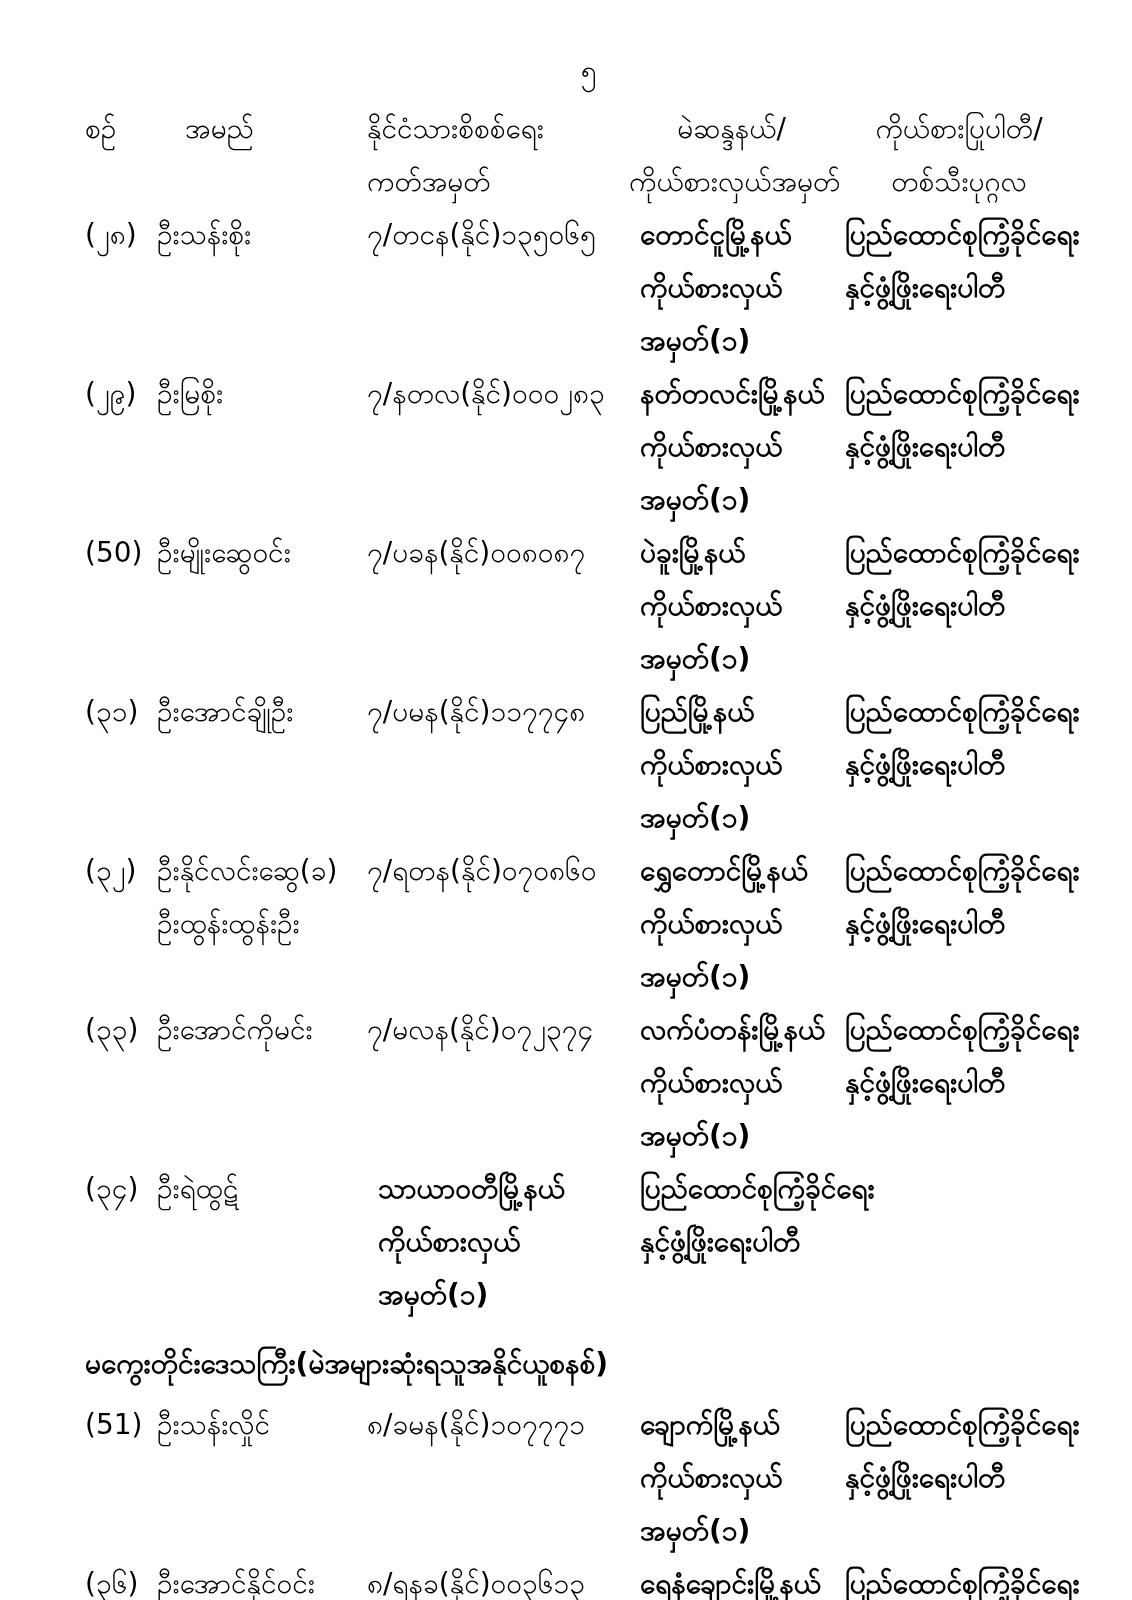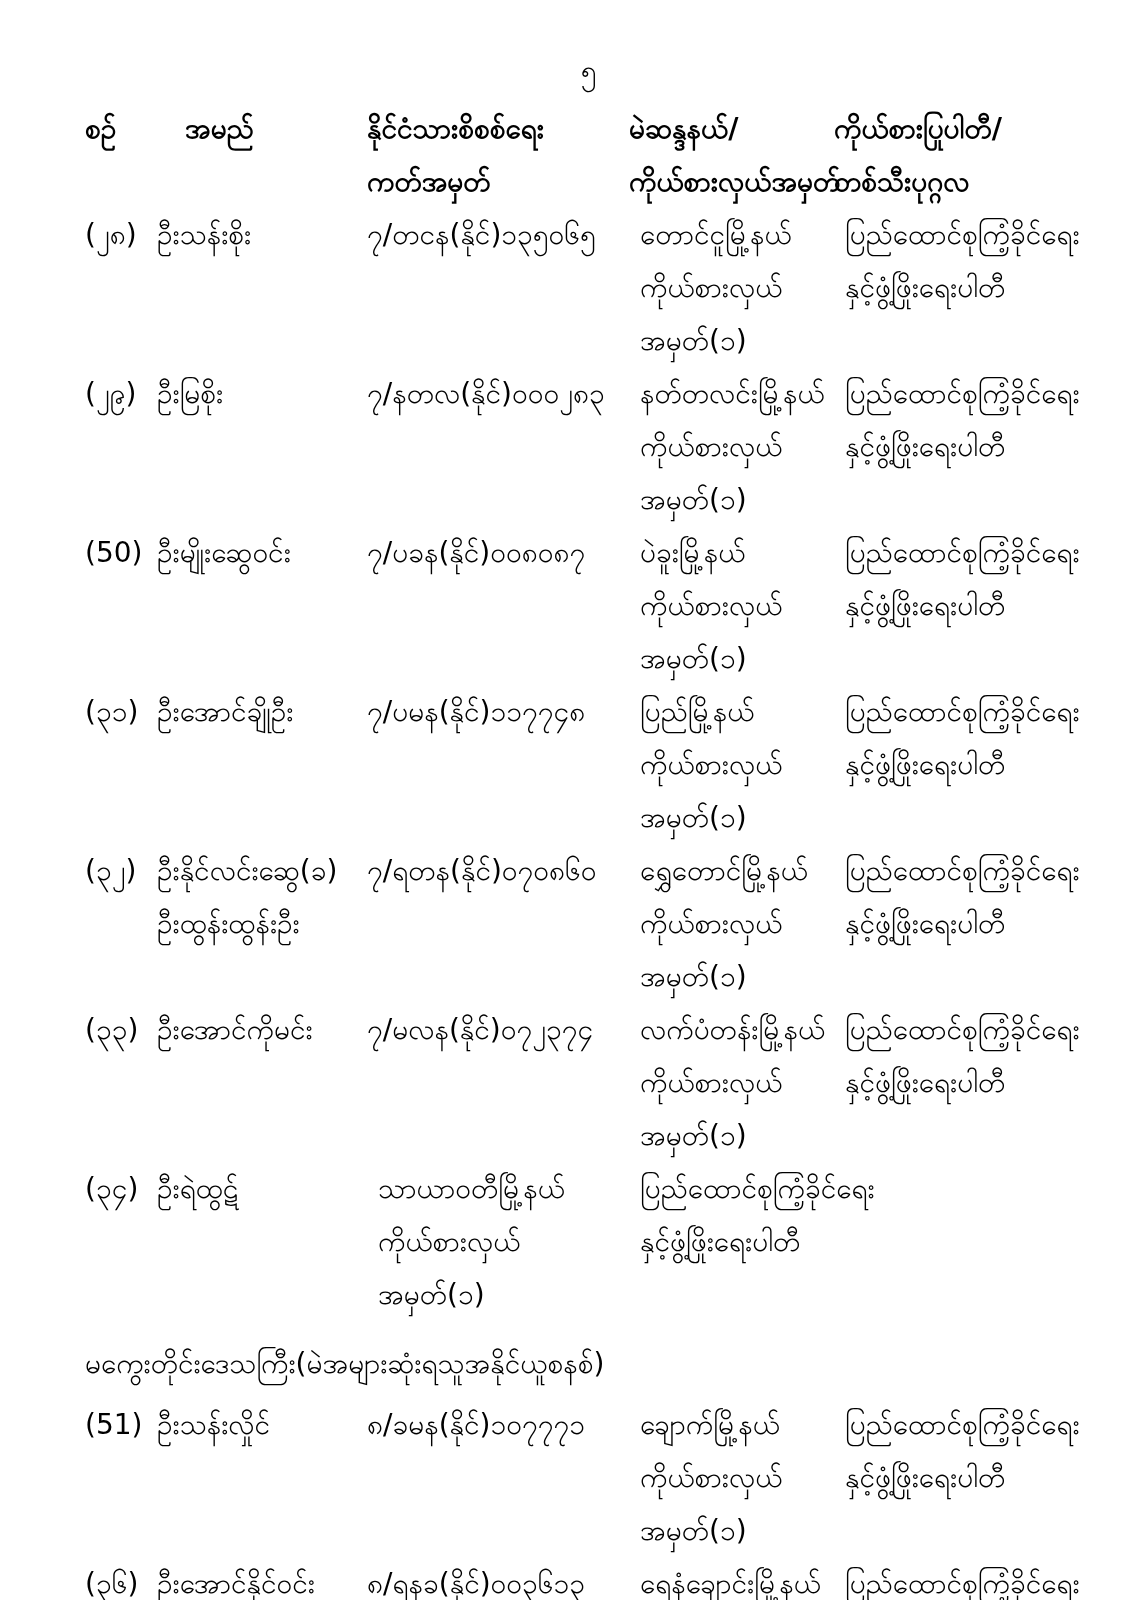--- a/index.html
+++ b/index.html
@@ -32,27 +32,27 @@
     display: grid;
     grid-template-columns: 72px 210px 262px 205px 250px;
     align-items: start;
   }
   .cell { min-height: 53px; }
   .line {
     line-height: 53px;
     height: 53px;
     white-space: nowrap;
   }
-  .thead { font-weight: bold; }
+  .thead { font-weight: normal; }
   .c-nrc { text-align: left; }
-  .c-cons, .c-party { padding-left: 11px; }
+  .c-cons, .c-party { padding-left: 11px; font-weight: bold; }
   .h-name { padding-left: 28px; }
-  .h-center { }
+  .h-center { text-align: center; }
   .section-header {
-    font-weight: normal;
+    font-weight: bold;
     line-height: 53px;
     height: 53px;
     margin-top: 16px;
     margin-bottom: 8px;
     white-space: nowrap;
   }
 </style>
 </head>
 <body>
 

